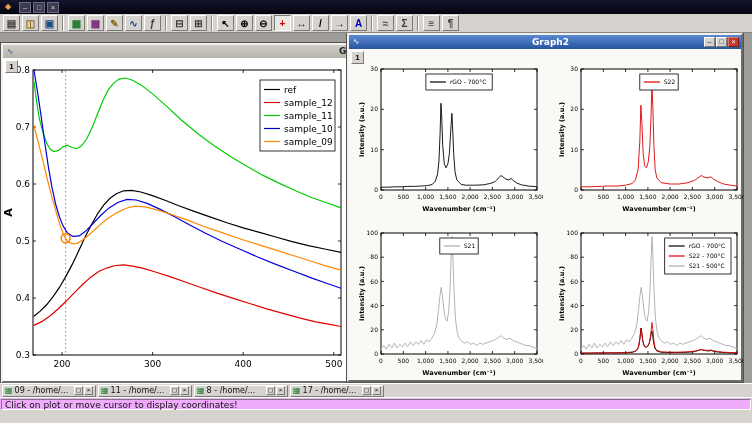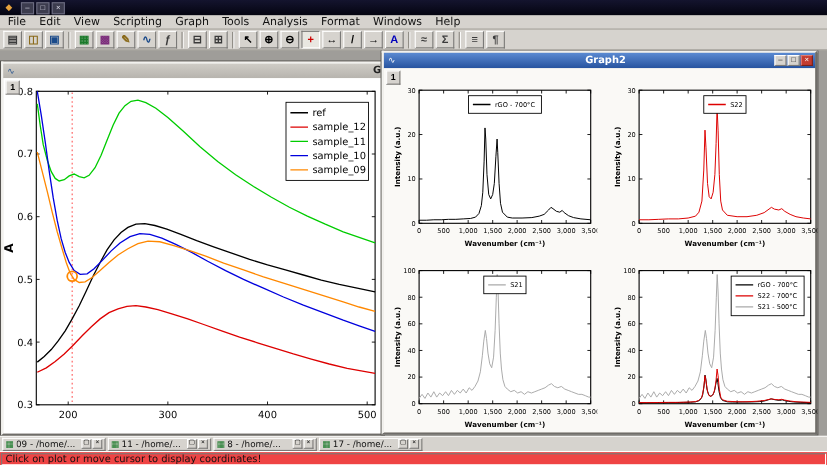--- a/index.html
+++ b/index.html
@@ -66,48 +66,36 @@
   .taskbar { height:14px; background:#d6d3ce; border-top:1px solid #fff; display:flex; align-items:center;
              padding-left:2px; }
   .task-tab { width:94px; height:12px; margin-right:2px; display:flex; align-items:center; background:#d6d3ce;
               border:1px solid; border-color:#fff #7a7977 #7a7977 #fff; padding:0 2px; }
   .tt-icon { font-size:8px; color:#1a7a2a; margin-right:2px; }
   .tt-label { flex:1; font-size:8px; color:#111; white-space:nowrap; overflow:hidden; }
   .tt-btn { width:9px; height:9px; font-size:6px; line-height:7px; text-align:center; padding:0; margin-left:1px;
             background:#d6d3ce; border:1px solid; border-color:#fff #7a7977 #7a7977 #fff; }
 
   
-  .statusbar { height:13px; background:#ef4444; border-top:1px solid #fff; display:flex; align-items:center; }
+  .statusbar { height:13px; background:#f0abfc; border-top:1px solid #fff; display:flex; align-items:center; }
   .status-field { flex:1; height:11px; margin:0 1px; border:1px solid; border-color:#7a7977 #fff #fff #7a7977;
                   font-size:9px; line-height:10px; padding-left:3px; color:#111; }
 </style>
 </head>
 <body>
 
 <div class="screen">
 
   <div class="titlebar">
     <span class="app-icon">◆</span>
     <button class="winbtn">–</button>
     <button class="winbtn">□</button>
     <button class="winbtn">×</button>
   </div>
 
-  <div class="menubar">
-      <span class="menu-item">File</span>
-      <span class="menu-item">Edit</span>
-      <span class="menu-item">View</span>
-      <span class="menu-item">Scripting</span>
-      <span class="menu-item">Graph</span>
-      <span class="menu-item">Tools</span>
-      <span class="menu-item">Analysis</span>
-      <span class="menu-item">Format</span>
-      <span class="menu-item">Windows</span>
-      <span class="menu-item">Help</span>
-    </div>
 
   <div class="toolbar">
       <button class="tb-btn"><span class="tb-glyph" style="color: rgb(58, 58, 58);">▤</span></button>
       <button class="tb-btn"><span class="tb-glyph" style="color: rgb(138, 106, 26);">◫</span></button>
       <button class="tb-btn"><span class="tb-glyph" style="color: rgb(26, 74, 138);">▣</span></button>
       <span class="tb-sep"></span>
       <button class="tb-btn"><span class="tb-glyph" style="color: rgb(26, 122, 42);">▦</span></button>
       <button class="tb-btn"><span class="tb-glyph" style="color: rgb(122, 42, 122);">▩</span></button>
       <button class="tb-btn"><span class="tb-glyph" style="color: rgb(138, 106, 26);">✎</span></button>
       <button class="tb-btn"><span class="tb-glyph" style="color: rgb(26, 74, 138);">∿</span></button>

